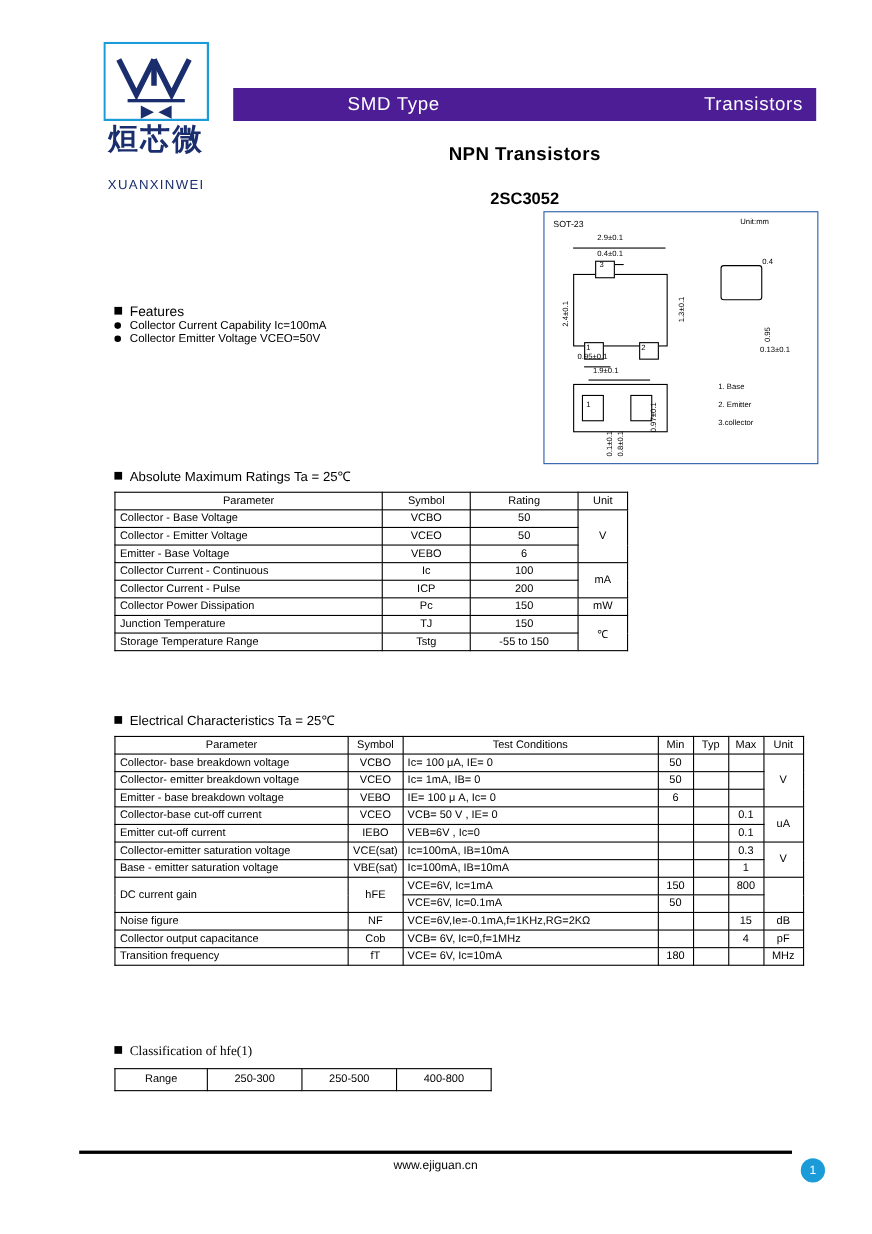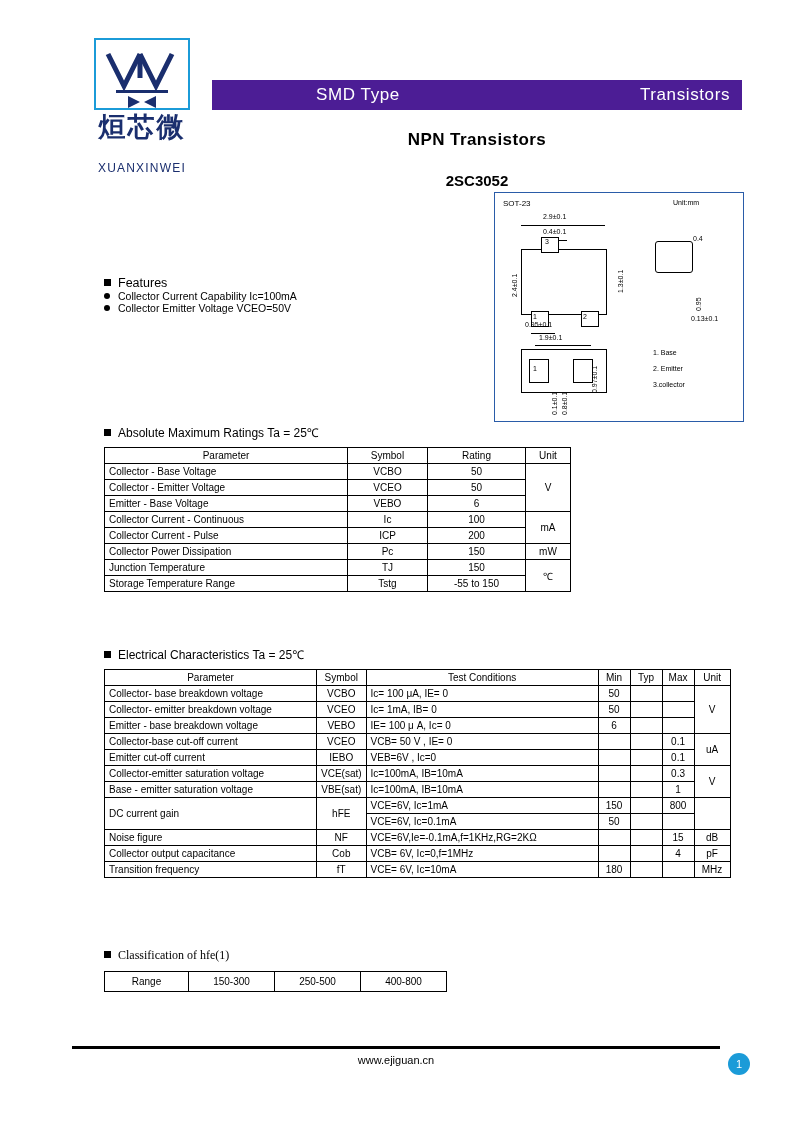--- a/index.html
+++ b/index.html
@@ -487,21 +487,21 @@
   </tbody>
     </table>
 
   <div class="sec-title" style="left:104px; top:948px;font-family:Liberation Serif, serif;">
     <span class="sq"></span><span>Classification of hfe(1)</span>
   </div>
   <table class="dt" id="cls">
     <tbody>
     <tr>
       <td class="c">Range</td>
-      <td class="c w2">150-300</td>
+      <td class="c w2">250-300</td>
       <td class="c w2">250-500</td>
       <td class="c w2">400-800</td>
     </tr>
   </tbody>
     </table>
 
   <div class="footrule"></div>
   <div class="footurl">www.ejiguan.cn</div>
   <div class="pagenum">1</div>
 

